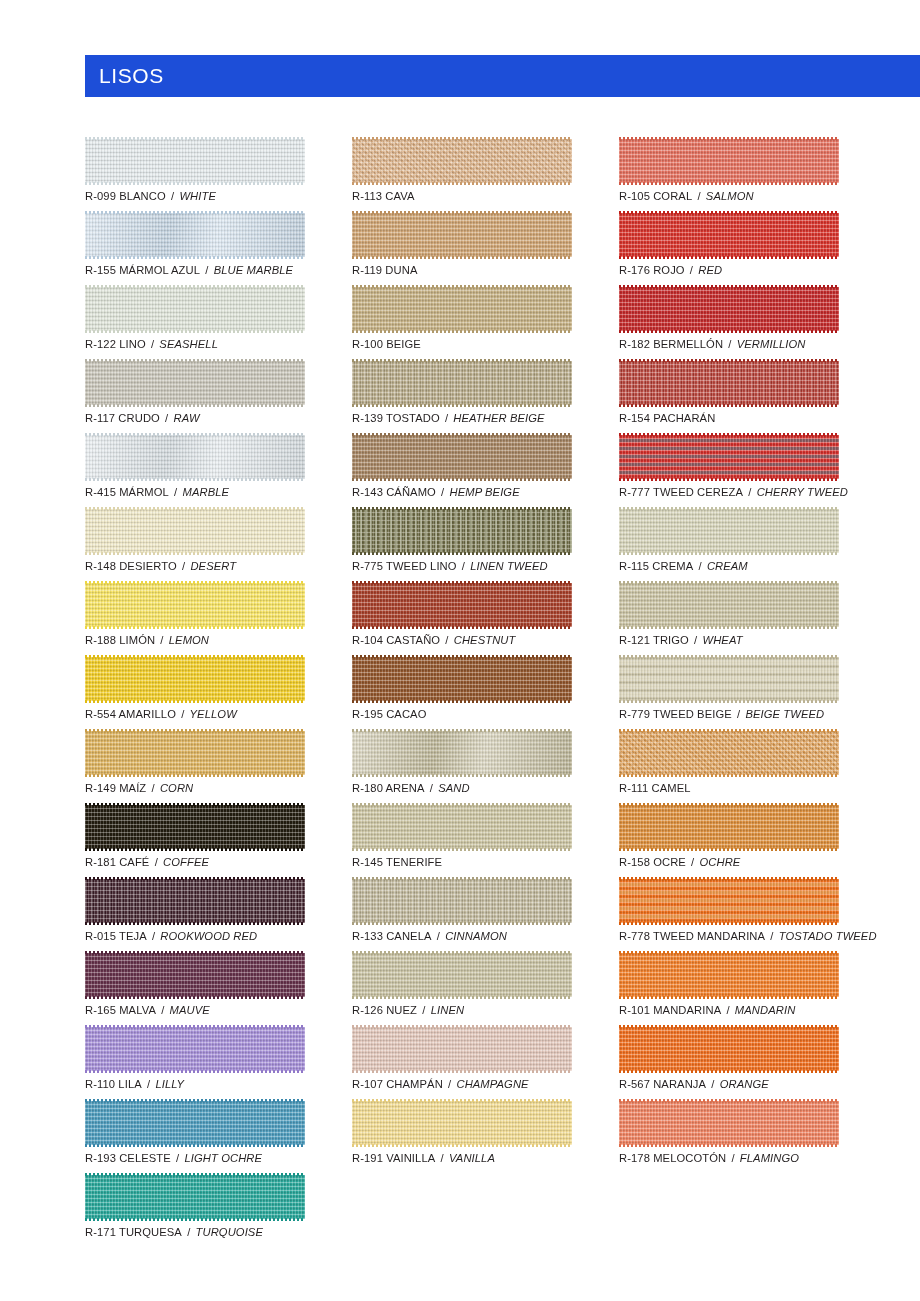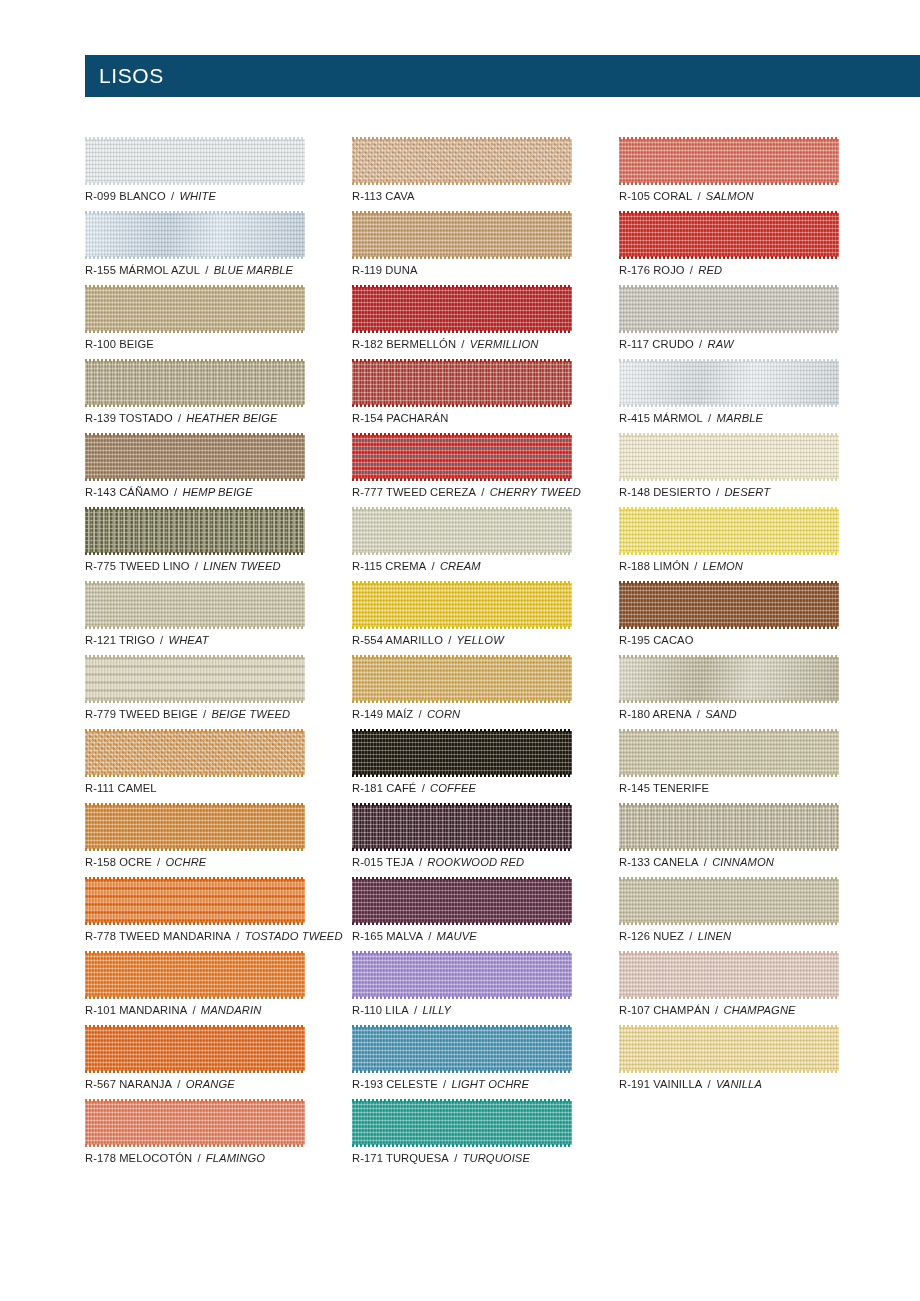--- a/index.html
+++ b/index.html
@@ -13,21 +13,21 @@
     position: relative;
     font-family: "Liberation Sans", sans-serif;
     overflow: hidden;
   }
 
   
   #header-bar {
     position: absolute;
     left: 85px; top: 55px;
     width: 835px; height: 42px;
-    background: #0c4a6e;
+    background: #1d4ed8;
     display: flex; align-items: center;
   }
   #header-title {
     color: #ffffff;
     font-size: 21px;
     letter-spacing: 0.6px;
     padding-left: 14px;
     font-weight: 400;
     white-space: nowrap;
   }
@@ -176,20 +176,30 @@
         <div class="swatch-fabric" style="background: rgb(216, 51, 43);">
           <div style="position: absolute; inset: 0px; background-image: none; opacity: 0.7;"></div>
         </div>
         <div class="swatch-edge top" style="background-image: repeating-linear-gradient(90deg, rgb(192, 31, 24) 0px, rgb(192, 31, 24) 2px, rgba(255, 255, 255, 0) 2px, rgba(255, 255, 255, 0) 4px);"></div>
         <div class="swatch-edge bottom" style="background-image: repeating-linear-gradient(90deg, rgb(192, 31, 24) 0px, rgb(192, 31, 24) 2px, rgba(255, 255, 255, 0) 2px, rgba(255, 255, 255, 0) 4px);"></div>
       </div>
       <div class="swatch-label"><span class="es">R-176 ROJO</span><span class="sep"> / </span><span class="en">RED</span></div>
     </div>
     <div class="swatch-cell">
       <div class="swatch-chip">
+        <div class="swatch-fabric" style="background: rgb(223, 228, 217);">
+          <div style="position: absolute; inset: 0px; background-image: none; opacity: 0.7;"></div>
+        </div>
+        <div class="swatch-edge top" style="background-image: repeating-linear-gradient(90deg, rgb(204, 211, 197) 0px, rgb(204, 211, 197) 2px, rgba(255, 255, 255, 0) 2px, rgba(255, 255, 255, 0) 4px);"></div>
+        <div class="swatch-edge bottom" style="background-image: repeating-linear-gradient(90deg, rgb(204, 211, 197) 0px, rgb(204, 211, 197) 2px, rgba(255, 255, 255, 0) 2px, rgba(255, 255, 255, 0) 4px);"></div>
+      </div>
+      <div class="swatch-label"><span class="es">R-122 LINO</span><span class="sep"> / </span><span class="en">SEASHELL</span></div>
+    </div>
+    <div class="swatch-cell">
+      <div class="swatch-chip">
         <div class="swatch-fabric" style="background: rgb(197, 176, 131);">
           <div style="position: absolute; inset: 0px; background-image: none; opacity: 0.7;"></div>
         </div>
         <div class="swatch-edge top" style="background-image: repeating-linear-gradient(90deg, rgb(176, 154, 108) 0px, rgb(176, 154, 108) 2px, rgba(255, 255, 255, 0) 2px, rgba(255, 255, 255, 0) 4px);"></div>
         <div class="swatch-edge bottom" style="background-image: repeating-linear-gradient(90deg, rgb(176, 154, 108) 0px, rgb(176, 154, 108) 2px, rgba(255, 255, 255, 0) 2px, rgba(255, 255, 255, 0) 4px);"></div>
       </div>
       <div class="swatch-label"><span class="es">R-100 BEIGE</span></div>
     </div>
     <div class="swatch-cell">
       <div class="swatch-chip">
@@ -293,20 +303,30 @@
     </div>
     <div class="swatch-cell">
       <div class="swatch-chip">
         <div class="swatch-fabric" style="background: rgb(247, 228, 102);">
           <div style="position: absolute; inset: 0px; background-image: none; opacity: 0.7;"></div>
         </div>
         <div class="swatch-edge top" style="background-image: repeating-linear-gradient(90deg, rgb(236, 214, 68) 0px, rgb(236, 214, 68) 2px, rgba(255, 255, 255, 0) 2px, rgba(255, 255, 255, 0) 4px);"></div>
         <div class="swatch-edge bottom" style="background-image: repeating-linear-gradient(90deg, rgb(236, 214, 68) 0px, rgb(236, 214, 68) 2px, rgba(255, 255, 255, 0) 2px, rgba(255, 255, 255, 0) 4px);"></div>
       </div>
       <div class="swatch-label"><span class="es">R-188 LIMÓN</span><span class="sep"> / </span><span class="en">LEMON</span></div>
+    </div>
+    <div class="swatch-cell">
+      <div class="swatch-chip">
+        <div class="swatch-fabric" style="background: rgb(168, 64, 42);">
+          <div style="position: absolute; inset: 0px; background-image: none; opacity: 0.7;"></div>
+        </div>
+        <div class="swatch-edge top" style="background-image: repeating-linear-gradient(90deg, rgb(143, 47, 27) 0px, rgb(143, 47, 27) 2px, rgba(255, 255, 255, 0) 2px, rgba(255, 255, 255, 0) 4px);"></div>
+        <div class="swatch-edge bottom" style="background-image: repeating-linear-gradient(90deg, rgb(143, 47, 27) 0px, rgb(143, 47, 27) 2px, rgba(255, 255, 255, 0) 2px, rgba(255, 255, 255, 0) 4px);"></div>
+      </div>
+      <div class="swatch-label"><span class="es">R-104 CASTAÑO</span><span class="sep"> / </span><span class="en">CHESTNUT</span></div>
     </div>
     <div class="swatch-cell">
       <div class="swatch-chip">
         <div class="swatch-fabric" style="background: rgb(203, 196, 165);">
           <div style="position: absolute; inset: 0px; background-image: none; opacity: 0.7;"></div>
         </div>
         <div class="swatch-edge top" style="background-image: repeating-linear-gradient(90deg, rgb(182, 174, 140) 0px, rgb(182, 174, 140) 2px, rgba(255, 255, 255, 0) 2px, rgba(255, 255, 255, 0) 4px);"></div>
         <div class="swatch-edge bottom" style="background-image: repeating-linear-gradient(90deg, rgb(182, 174, 140) 0px, rgb(182, 174, 140) 2px, rgba(255, 255, 255, 0) 2px, rgba(255, 255, 255, 0) 4px);"></div>
       </div>
       <div class="swatch-label"><span class="es">R-121 TRIGO</span><span class="sep"> / </span><span class="en">WHEAT</span></div>

